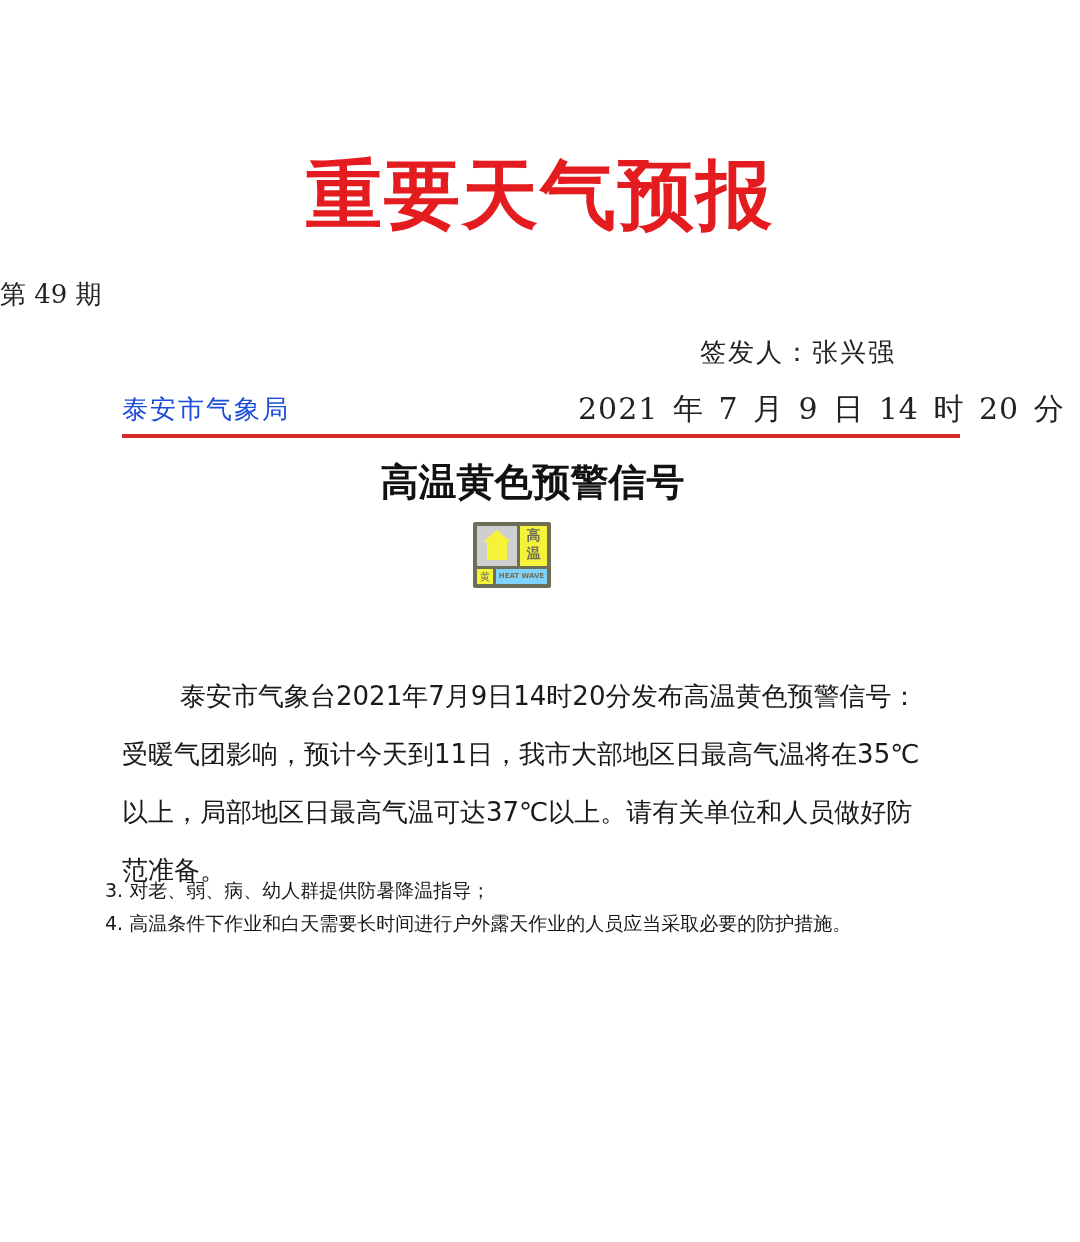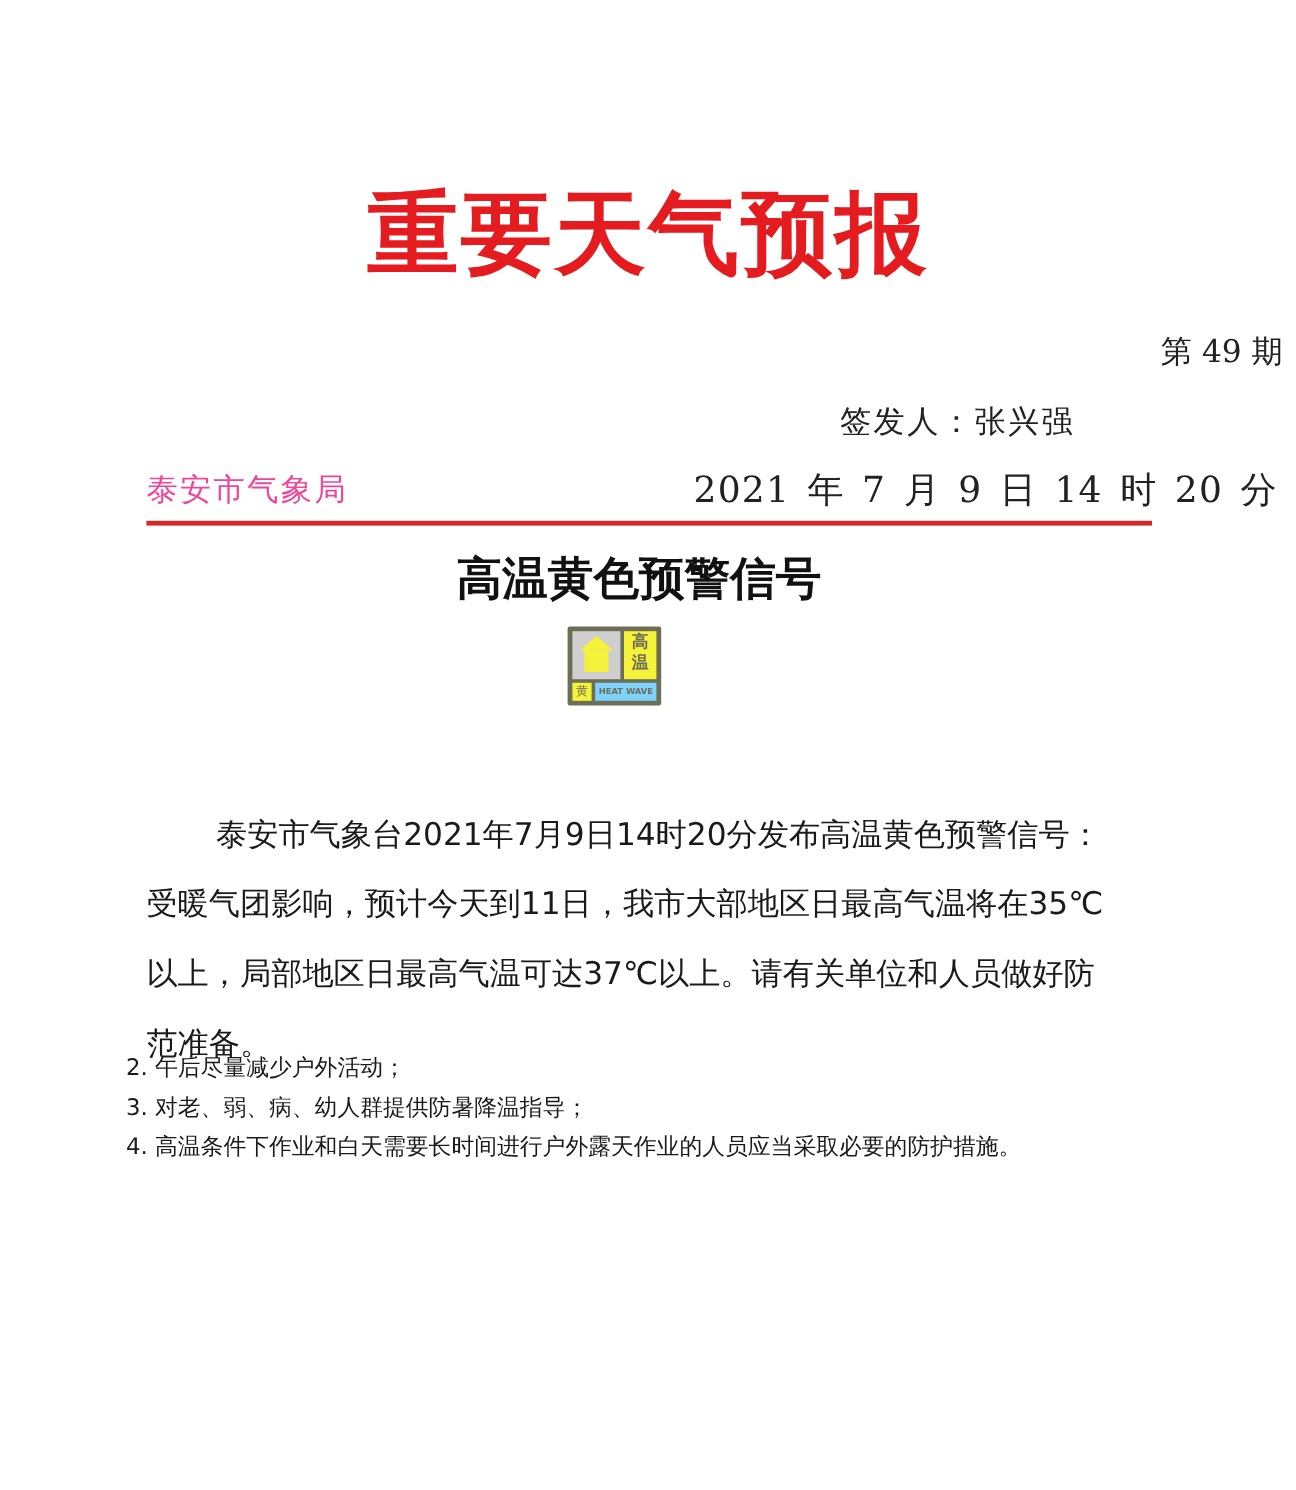--- a/index.html
+++ b/index.html
@@ -7,31 +7,31 @@
     width: 1080px; height: 1242px; background: #ffffff; position: relative; overflow: hidden;
     font-family: "DejaVu Sans", "Liberation Sans", sans-serif; color: #111;
   }
   .abs { position: absolute; }
   .masthead {
     left: 0; width: 1080px; top: 150px; text-align: center;
     font-family: "DejaVu Serif", "Liberation Serif", serif;
     font-weight: bold; font-size: 76px; color: #e41b1f; letter-spacing: 2px; line-height: 90px;
   }
   .issue {
-    left: 0; width: 1045px; top: 276px; text-align: right;
-    font-family: "DejaVu Serif", "Liberation Serif", serif; font-size: 26px; line-height: 36px; color: #222; padding-left: 24px;
+    left: 0; width: 1045px; top: 276px; text-align: left;
+    font-family: "DejaVu Serif", "Liberation Serif", serif; font-size: 26px; line-height: 36px; color: #222;
   }
   .signer {
     left: 700px; top: 334px;
     font-family: "DejaVu Serif", "Liberation Serif", serif; font-size: 26px; line-height: 36px; color: #222;
     letter-spacing: 2px;
   }
   .org {
     left: 122px; top: 391px;
-    font-family: "DejaVu Serif", "Liberation Serif", serif; font-size: 26px; line-height: 36px; color: #ec4899;
+    font-family: "DejaVu Serif", "Liberation Serif", serif; font-size: 26px; line-height: 36px; color: #1d4ed8;
     letter-spacing: 2px;
   }
   .date {
     left: 578px; top: 391px;
     font-family: "DejaVu Serif", "Liberation Serif", serif; font-size: 30px; line-height: 36px; color: #222;
     letter-spacing: 1px; word-spacing: 4px;
   }
   .redline {
     left: 122px; top: 434px; width: 838px; height: 4px; background: #d42a2a;
   }
@@ -102,16 +102,15 @@
   </div>
   <div class="sig-level">黄</div>
   <div class="sig-en">HEAT WAVE</div>
 </div>
 
 <div class="abs para">
   <p class="indent">泰安市气象台2021年7月9日14时20分发布高温黄色预警信号：受暖气团影响，预计今天到11日，我市大部地区日最高气温将在35℃以上，局部地区日最高气温可达37℃以上。请有关单位和人员做好防范准备。</p>
 </div>
 
 <div class="abs guide">
-  <div>2. 午后尽量减少户外活动；</div>
   <div>3. 对老、弱、病、幼人群提供防暑降温指导；</div>
   <div>4. 高温条件下作业和白天需要长时间进行户外露天作业的人员应当采取必要的防护措施。</div>
 </div>
 
 </body></html>

